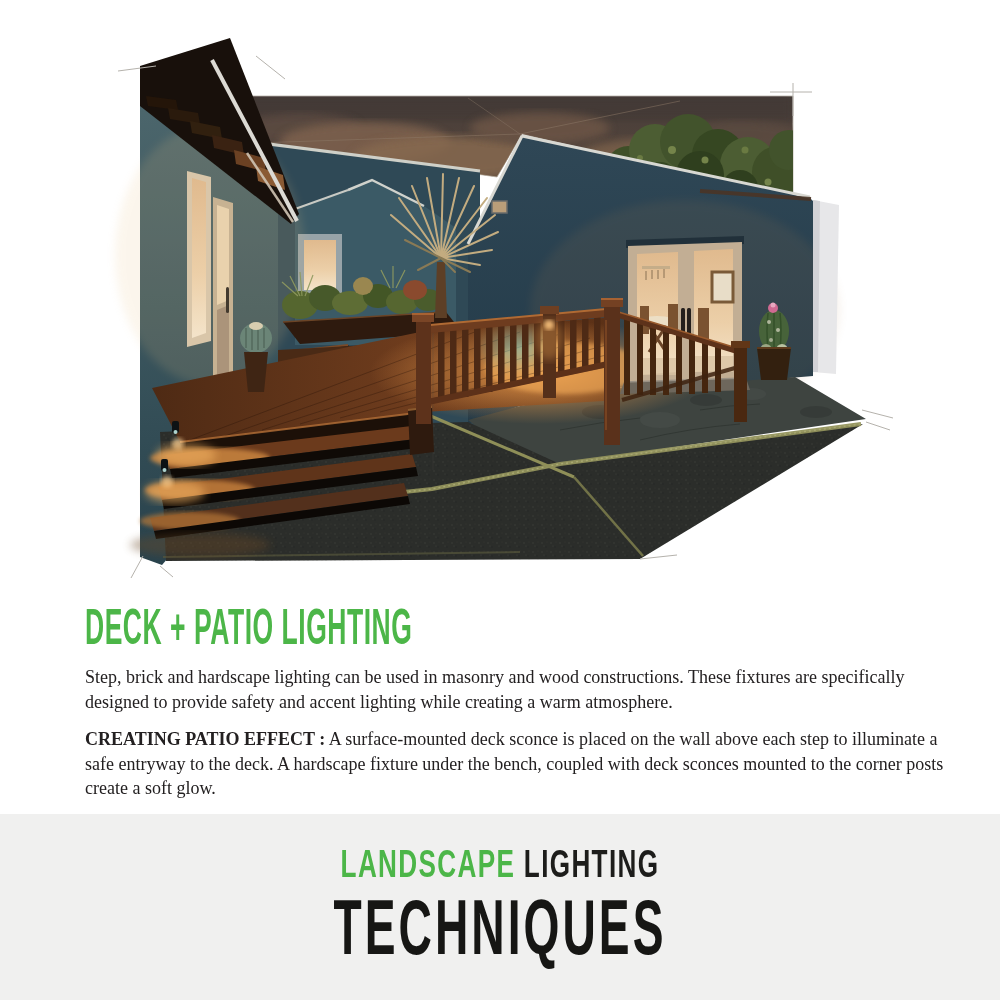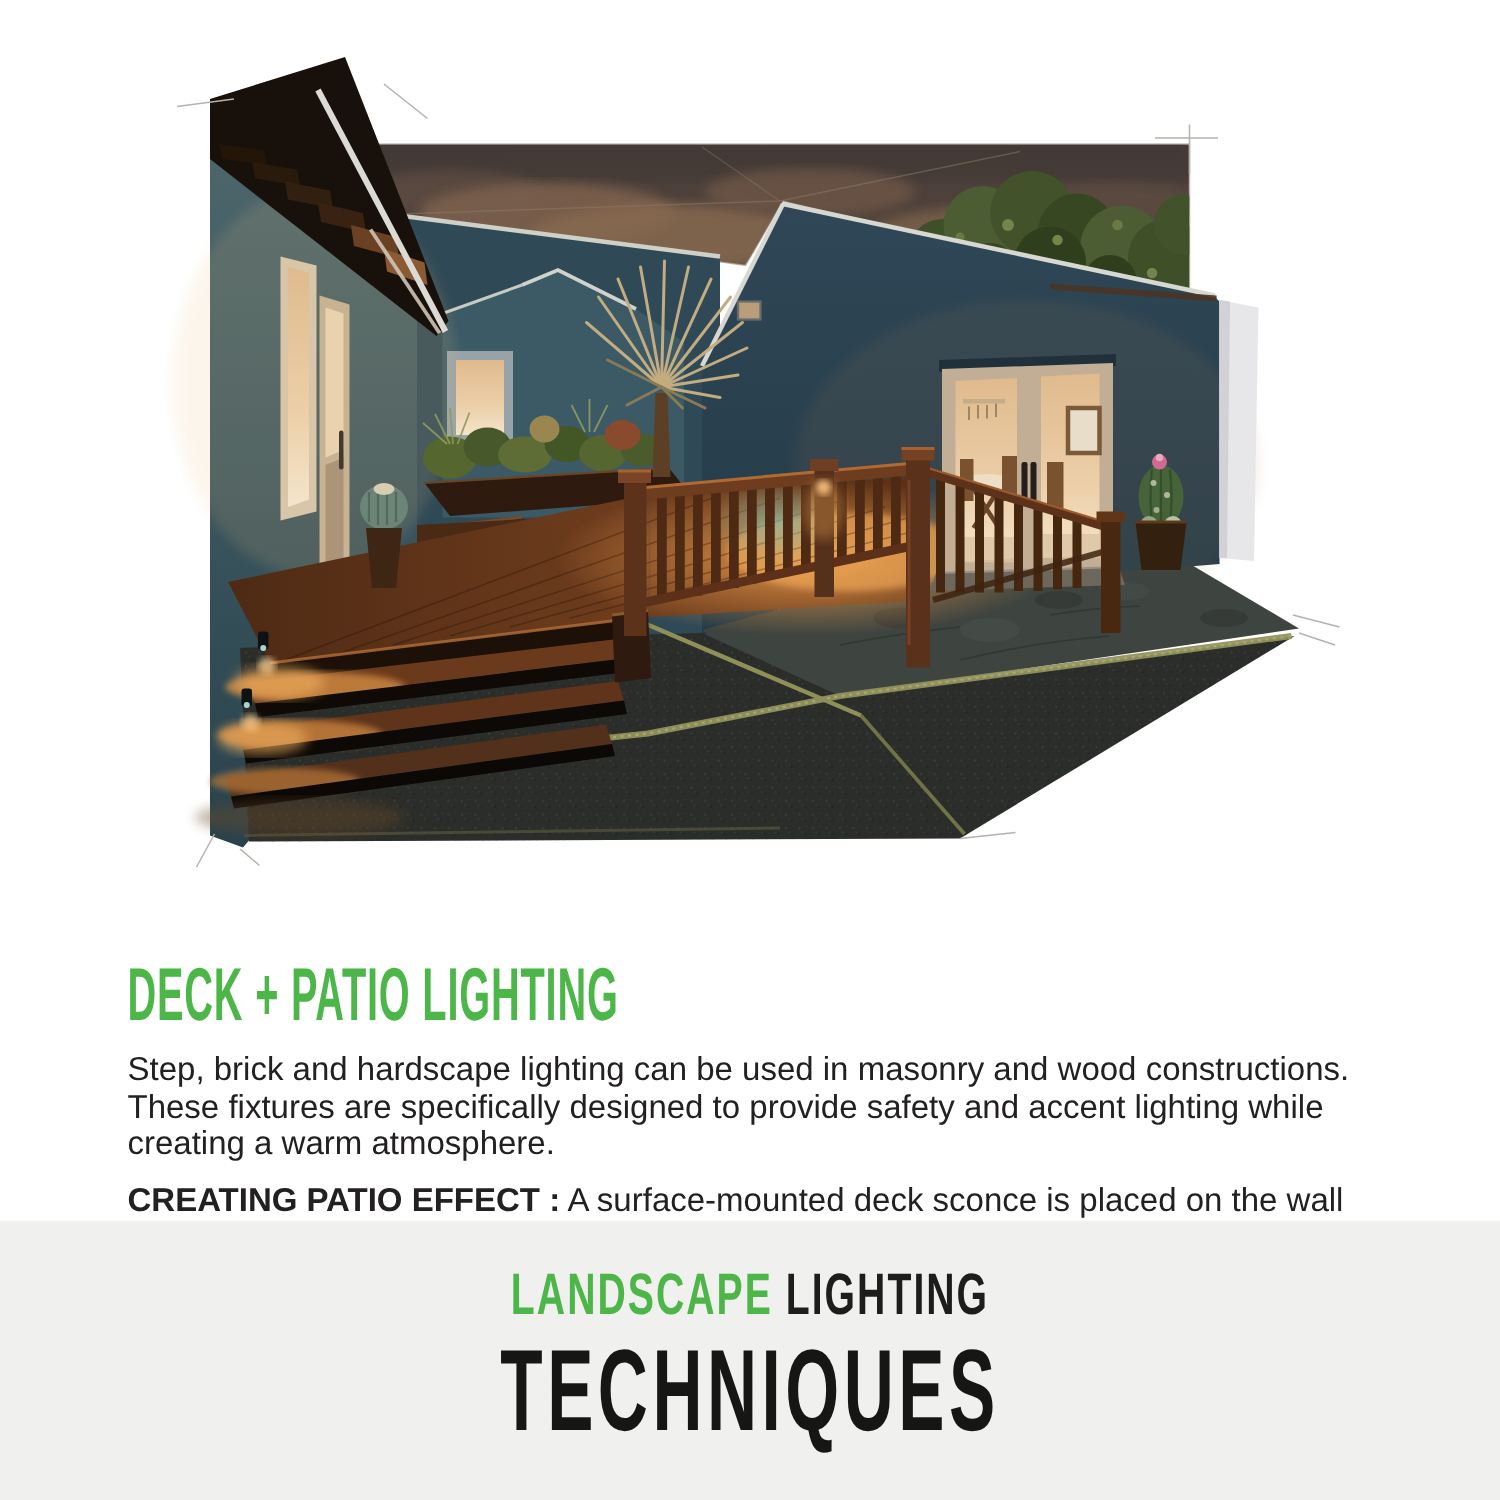--- a/index.html
+++ b/index.html
@@ -1,27 +1,27 @@
 <!DOCTYPE html>
 <html><head>
 <meta charset="utf-8">
 <style>
   html,body{margin:0;padding:0;}
   body{
     width:1000px;height:1000px;background:#ffffff;position:relative;overflow:hidden;
     font-family:"Liberation Sans", sans-serif;
   }
   .hero{position:absolute;left:0;top:0;width:1000px;height:600px;}
-  .content{position:absolute;left:85px;top:600px;width:860px;margin-top:36px;}
+  .content{position:absolute;left:85px;top:600px;width:860px;}
   .heading{
     font-size:50px;font-weight:700;line-height:1.1;color:#4CB648;
     letter-spacing:1px;transform:scaleX(0.53);transform-origin:left top;
     white-space:nowrap;margin:0 0 10px 0;
   }
-  .para{font-size:22px;line-height:24.5px;color:#232021;margin:0 0 13px 0;}
+  .para{font-size:18px;line-height:24.5px;color:#232021;margin:0 0 13px 0;font-family:Liberation Serif, serif;}
   .para .lead{font-weight:700;}
   .footer{
     position:absolute;left:0;top:814px;width:1000px;height:186px;background:#F0F0EF;
     text-align:center;
   }
   .footer-line1{
     margin-top:30px;font-size:39px;font-weight:700;letter-spacing:2px;line-height:1;
     transform:scaleX(0.67);transform-origin:center top;white-space:nowrap;
   }
   .footer-line1 .green{color:#4CB648;}

